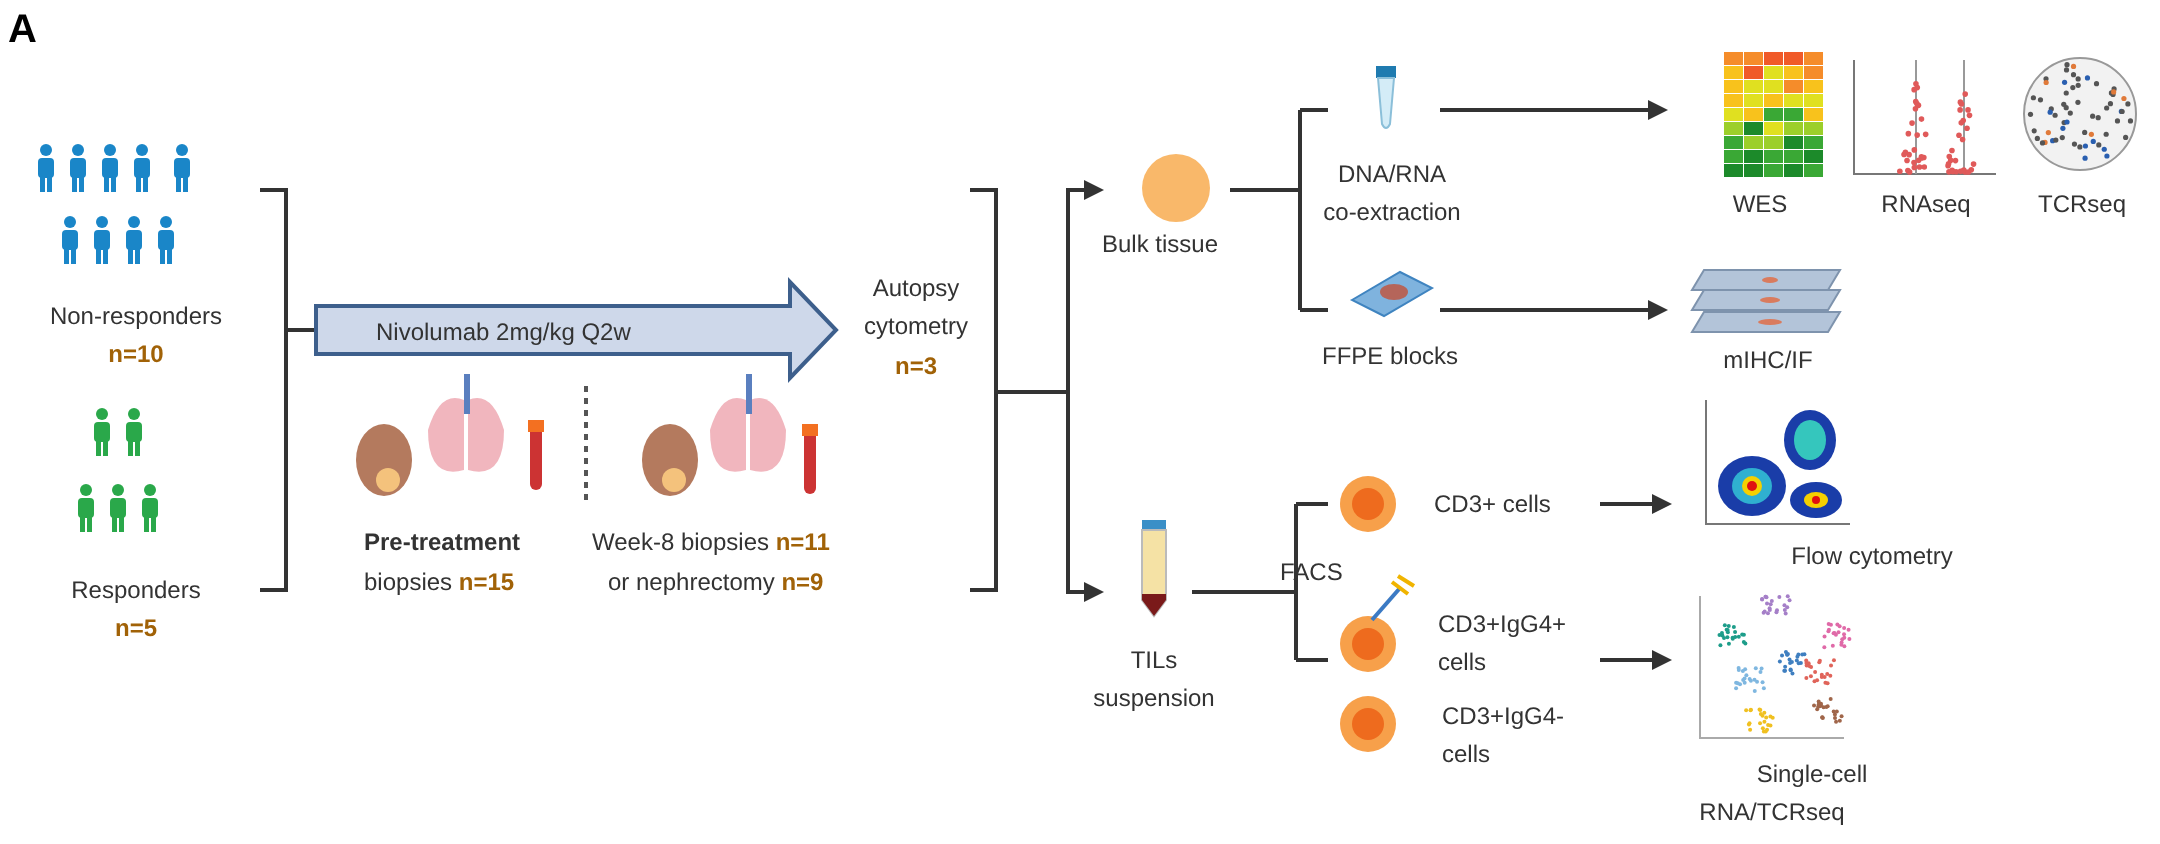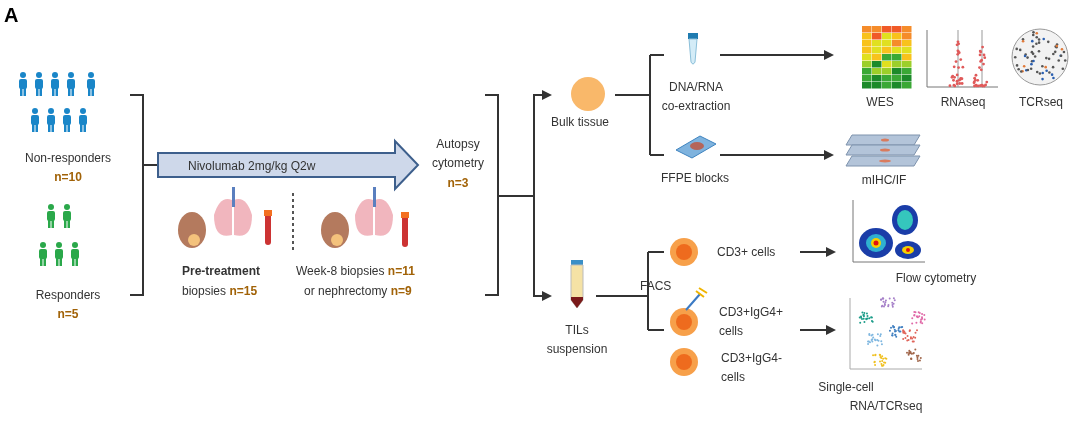--- a/index.html
+++ b/index.html
@@ -535,14 +535,14 @@
 
 <div class="t c" style="left:544px;top:321px;width:66px;">TILs</div>
 <div class="t c" style="left:532px;top:340px;width:90px;">suspension</div>
 <div class="t" style="left:640px;top:277px;">FACS</div>
 <div class="t" style="left:717px;top:243px;">CD3+ cells</div>
 <div class="t" style="left:719px;top:303px;">CD3+IgG4+</div>
 <div class="t" style="left:719px;top:322px;">cells</div>
 <div class="t" style="left:721px;top:349px;">CD3+IgG4-</div>
 <div class="t" style="left:721px;top:368px;">cells</div>
 <div class="t c" style="left:880px;top:269px;width:112px;">Flow cytometry</div>
-<div class="t c" style="left:796px;top:378px;width:100px;">Single-cell</div>
+<div class="t c" style="left:856px;top:378px;width:100px;">Single-cell</div>
 <div class="t c" style="left:830px;top:397px;width:112px;">RNA/TCRseq</div>
 
 </body></html>

